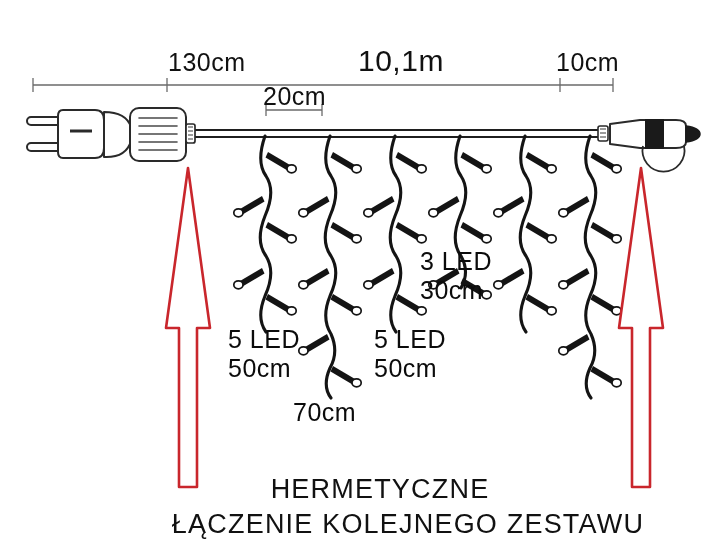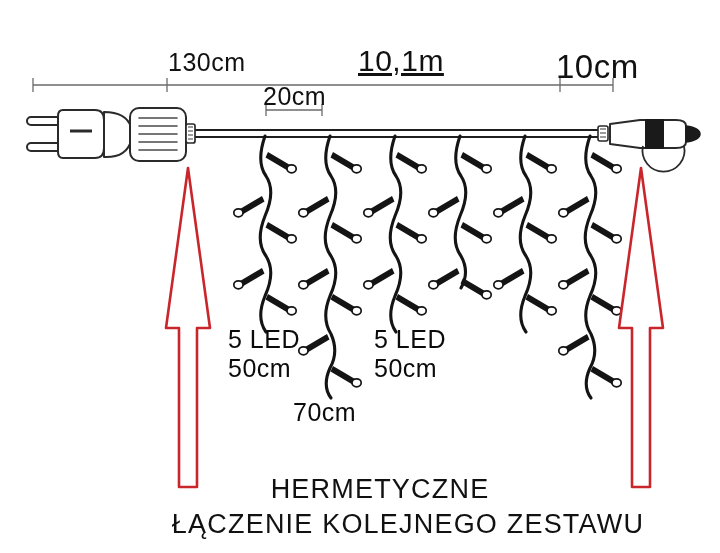--- a/index.html
+++ b/index.html
@@ -4,22 +4,22 @@
 <style>
   html,body{margin:0;padding:0;background:#ffffff;}
   body{width:720px;height:553px;overflow:hidden;
        font-family:"Liberation Sans","DejaVu Sans",sans-serif;
        -webkit-font-smoothing:antialiased;}
   #stage{position:relative;width:720px;height:553px;background:#fff;}
   svg#art{position:absolute;left:0;top:0;width:720px;height:553px;}
 
   .dim-label{position:absolute;color:#111;font-weight:400;letter-spacing:0.5px;white-space:nowrap;text-align:right;}
   #lbl-130{left:168px;top:48px;font-size:25px;}
-  #lbl-101{left:358px;top:44px;font-size:30px;text-decoration:underline;}
-  #lbl-10{left:556px;top:48px;font-size:33px;}
+  #lbl-101{left:358px;top:44px;font-size:30px;}
+  #lbl-10{left:556px;top:48px;font-size:25px;}
   #lbl-20{left:263px;top:82px;font-size:25px;}
 
   .led-label{position:absolute;color:#0b0b0b;font-size:25px;line-height:29px;white-space:nowrap;font-weight:400;letter-spacing:0.5px;}
   #lbl-3led{left:420px;top:247px;text-align:left;}
   #lbl-5leda{left:228px;top:325px;text-align:left;}
   #lbl-5ledb{left:374px;top:325px;text-align:left;}
   #lbl-7led{left:293px;top:398px;text-align:left;}
 
   .caption{position:absolute;color:#111;font-size:27px;letter-spacing:1.2px;white-space:nowrap;text-align:center;width:720px;left:0;}
   #cap1{top:474px;padding-left:20px;}
@@ -172,20 +172,24 @@
     <g>
       <path d="M641 168 L663 328 L650 328 L650 487 L632 487 L632 328 L619 328 Z" fill="#ffffff" stroke="#c9262c" stroke-width="2.6" stroke-linejoin="round"></path>
     </g>
   </svg>
 
   <div class="dim-label" id="lbl-130">130cm</div>
   <div class="dim-label" id="lbl-101">10,1m</div>
   <div class="dim-label" id="lbl-10">10cm</div>
   <div class="dim-label" id="lbl-20">20cm</div>
 
+  <div class="led-label" id="lbl-3led">
+    <div>3 LED</div>
+    <div>30cm</div>
+  </div>
   <div class="led-label" id="lbl-5leda">
     <div>5  LED</div>
     <div>50cm</div>
   </div>
   <div class="led-label" id="lbl-5ledb">
     <div>5  LED</div>
     <div>50cm</div>
   </div>
   <div class="led-label" id="lbl-7led">
     <div>70cm</div>

